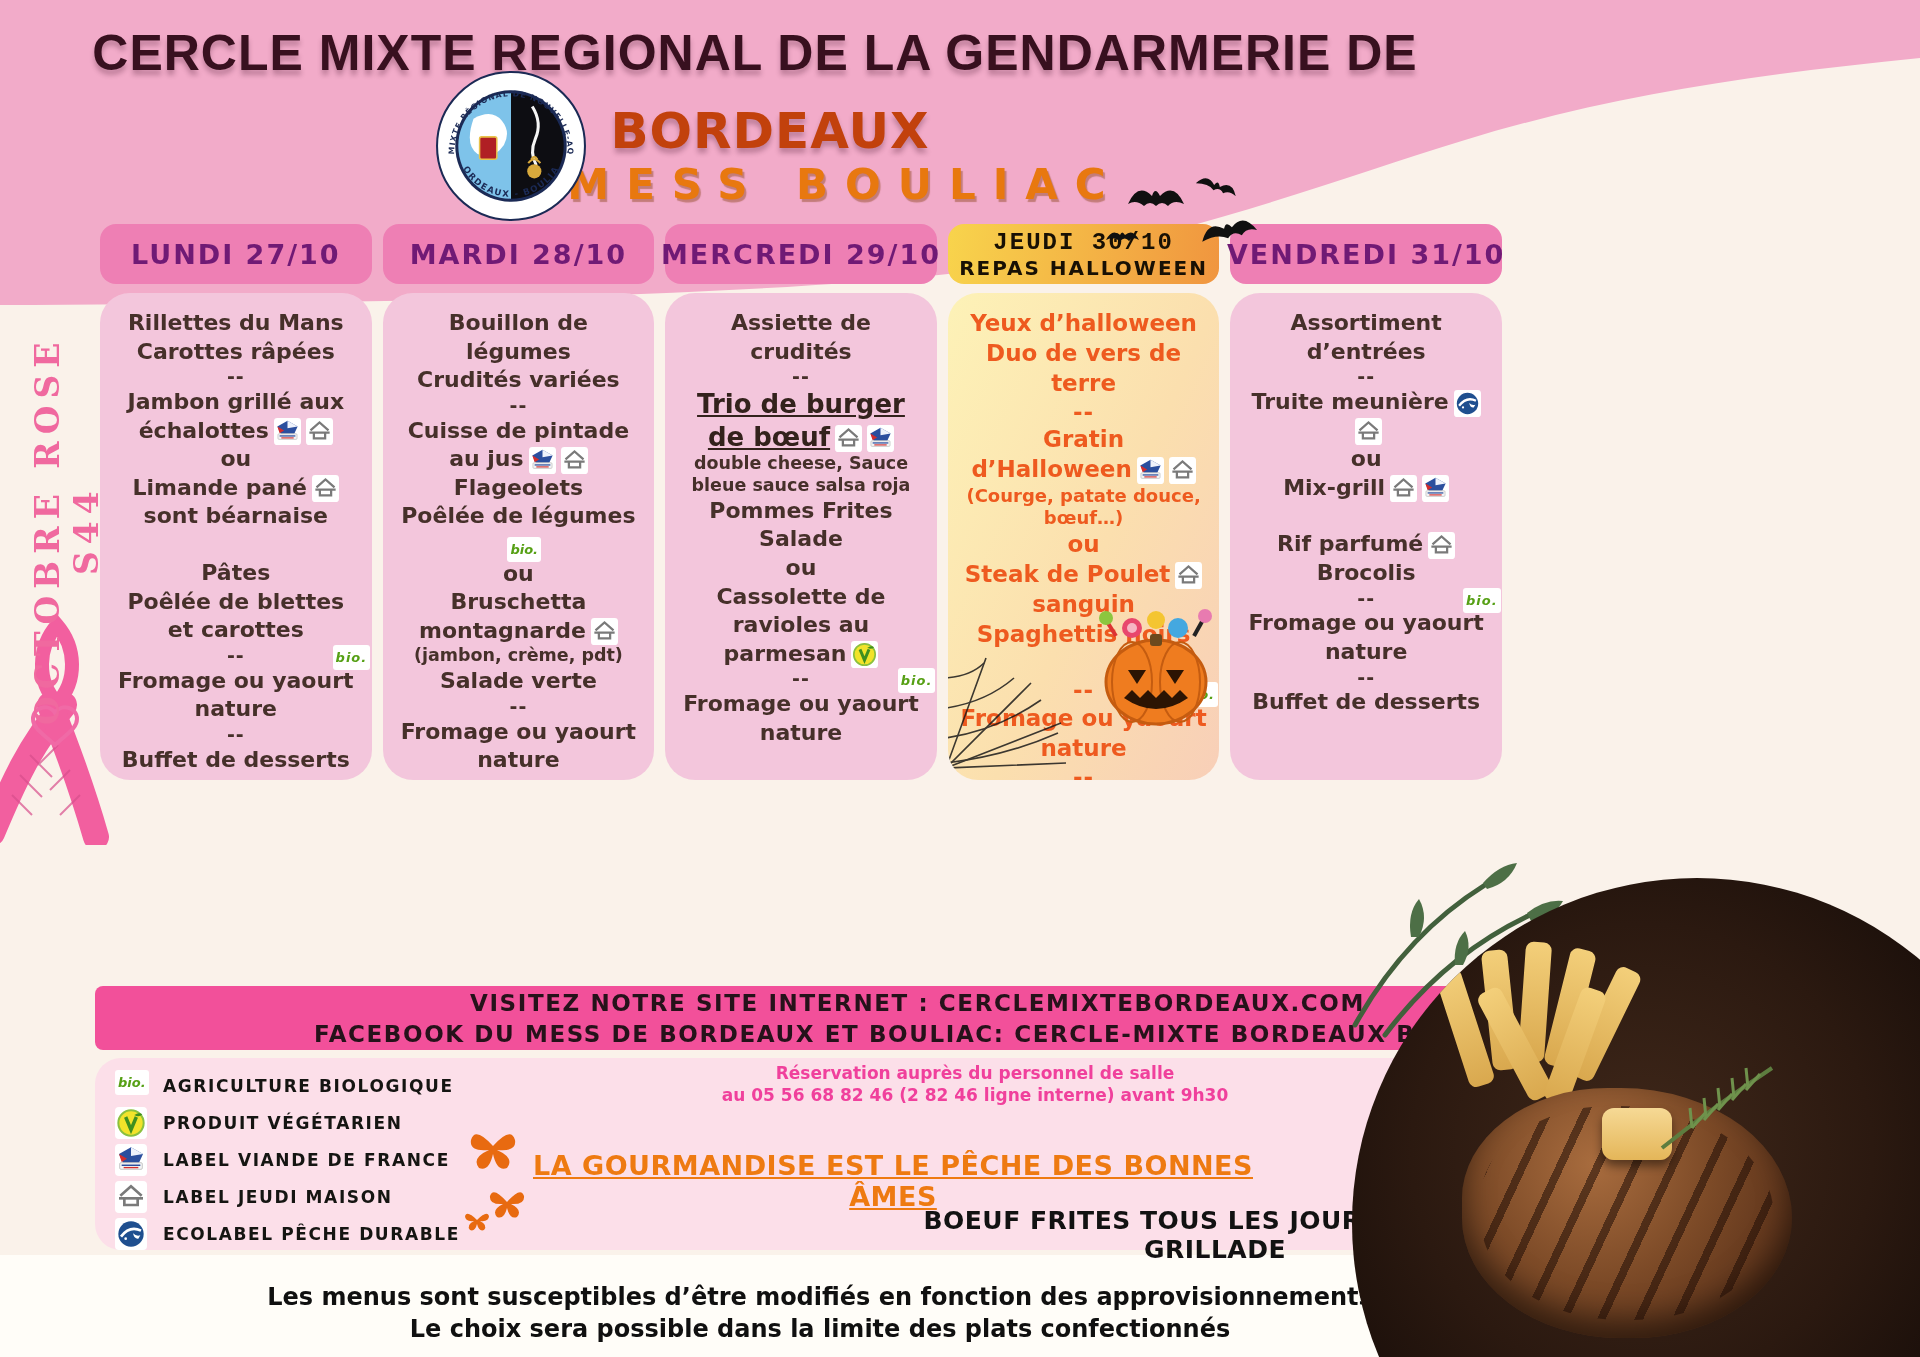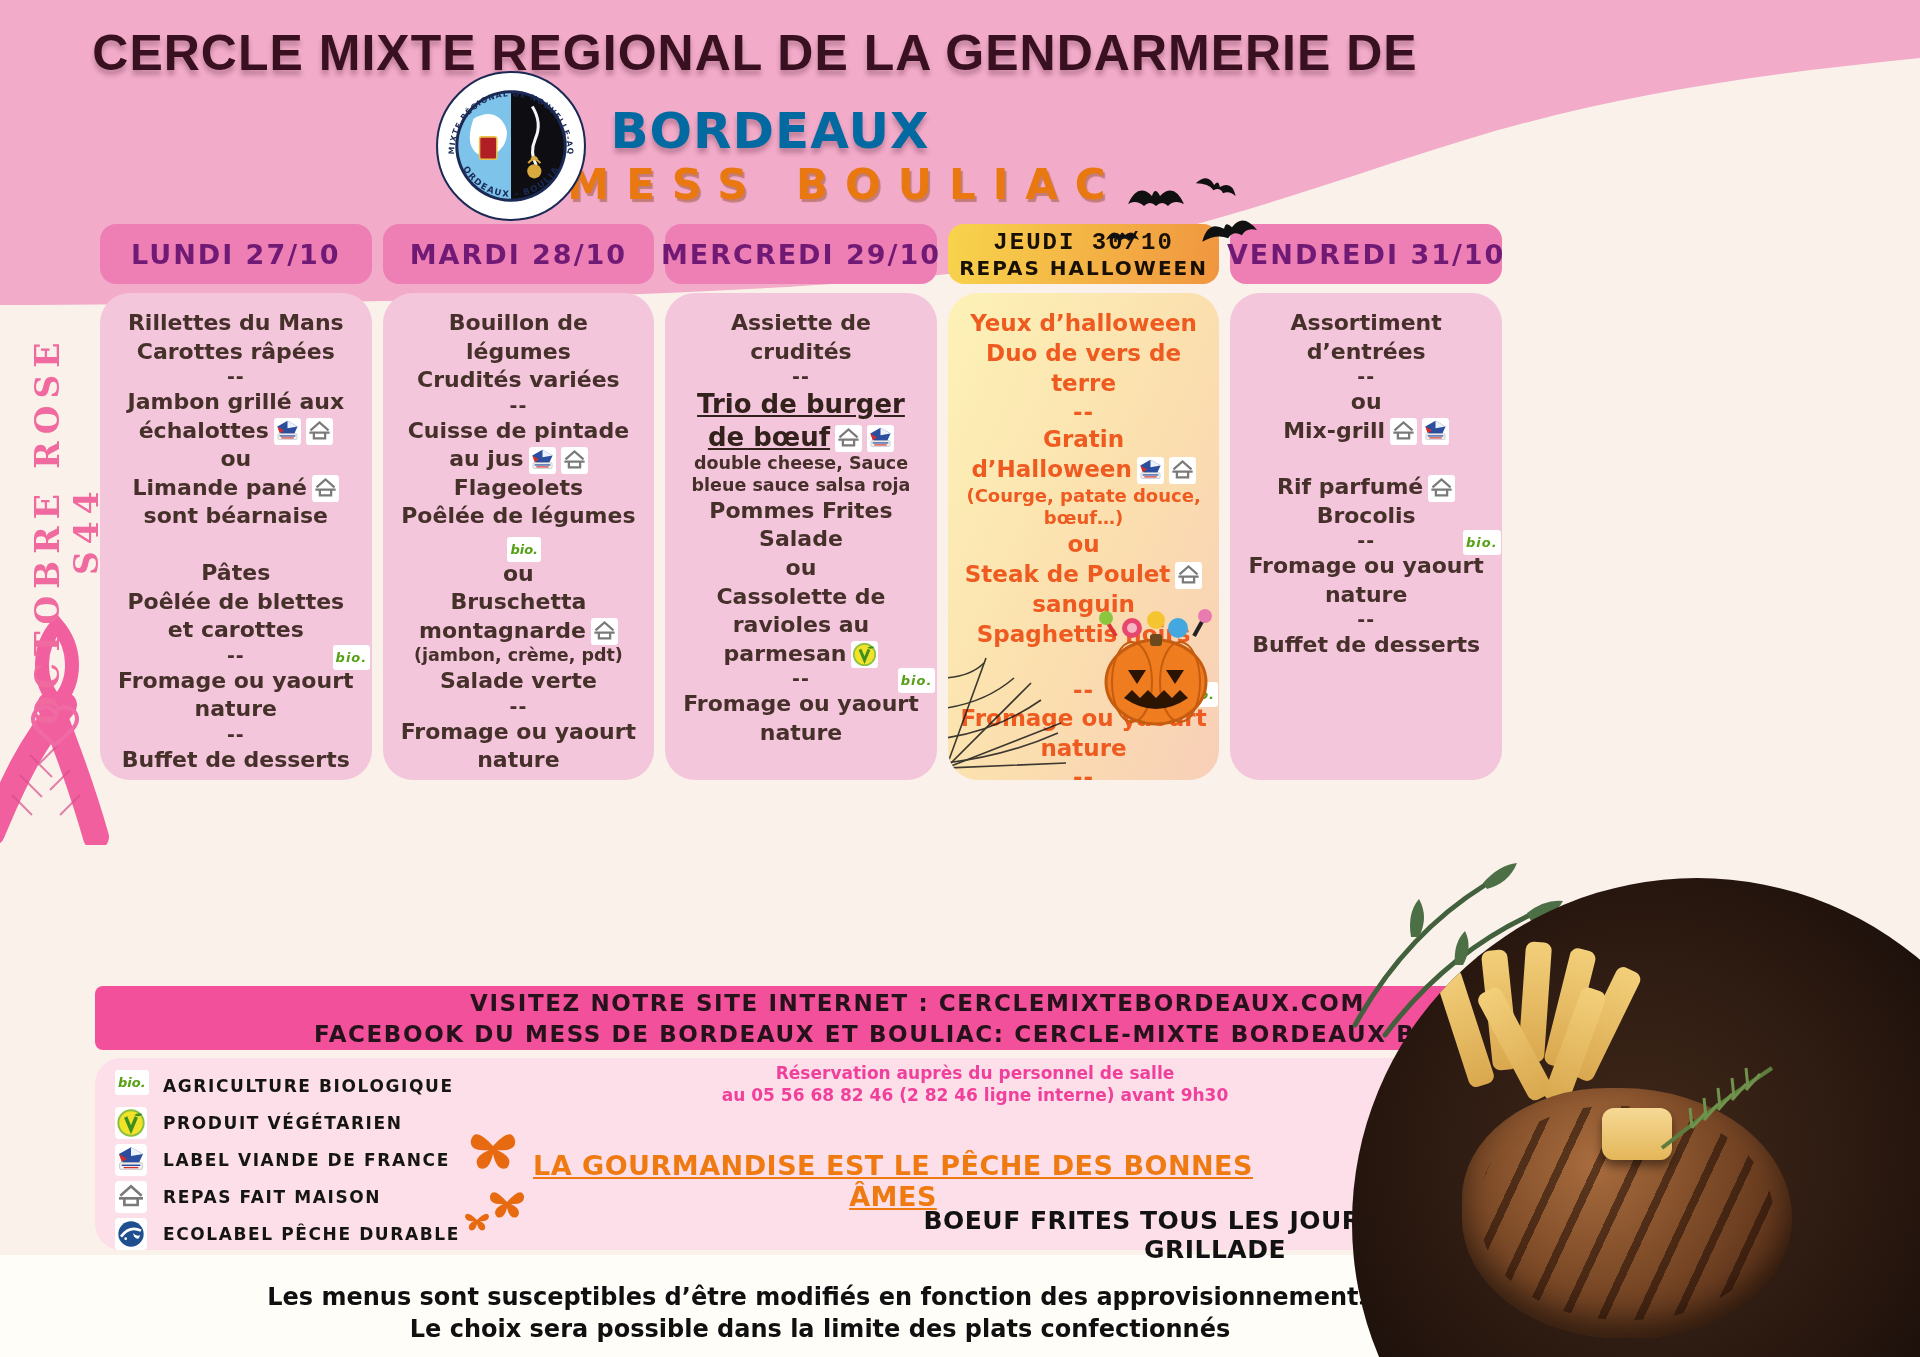--- a/index.html
+++ b/index.html
@@ -4,21 +4,21 @@
 <style>
   html,body{margin:0;padding:0;}
   #page{position:relative;width:1920px;height:1357px;background:#faf2ea;overflow:hidden;
         font-family:"DejaVu Sans","Liberation Sans",sans-serif;}
   
   #header-curve{position:absolute;left:0;top:0;z-index:1;}
   #title1{position:absolute;left:0;top:24px;width:1510px;text-align:center;font-size:50px;font-weight:bold;
           color:#38101f;letter-spacing:1px;z-index:2;font-family:"Liberation Sans",sans-serif;
           text-shadow:0 5px 5px rgba(60,15,35,.28);}
   #title2{position:absolute;left:0;top:102px;width:1540px;text-align:center;font-size:50px;font-weight:bold;
-          color:#0369a1;letter-spacing:1px;z-index:2;text-shadow:0 5px 5px rgba(60,15,35,.28);}
+          color:#c2410c;letter-spacing:1px;z-index:2;text-shadow:0 5px 5px rgba(60,15,35,.28);}
   #subtitle{position:absolute;left:0;top:160px;width:1690px;text-align:center;font-size:42px;font-weight:bold;
           color:#e8780f;letter-spacing:17px;z-index:3;text-shadow:2px 3px 1px rgba(125,55,5,.4);}
   #logo{position:absolute;left:435px;top:70px;width:152px;height:152px;z-index:4;}
   #bats{position:absolute;left:1100px;top:176px;z-index:3;}
   
   #vertical-label{position:absolute;left:28px;top:295px;height:470px;width:48px;z-index:2;
       writing-mode:vertical-rl;transform:rotate(180deg);text-align:center;
       font-size:33px;font-weight:bold;letter-spacing:7px;color:#f0699f;font-family:"DejaVu Serif","Liberation Serif",serif;}
   #ribbon{position:absolute;left:0px;top:585px;z-index:1;}
   
@@ -324,20 +324,32 @@
           </svg>
         </div>
       </div>
       <div class="menu-column">
         <div class="day-header">
           <div class="day-main">VENDREDI 31/10</div>
         </div>
         <div class="day-card">
           <div class="mi-row"><span>Assortiment d’entrées</span></div>
           <div class="mi-row sep"><span>--</span></div>
+          <div class="mi-row"><span>Truite meunière</span><span class="ic"><svg viewBox="0 0 24 24">
+                <rect width="24" height="24" rx="3" fill="#fff"></rect>
+                <circle cx="12" cy="12" r="9.5" fill="#1f4f8f"></circle>
+                <path d="M4.5 14 Q11 5.5 19.5 9.5" stroke="#fff" stroke-width="2" fill="none"></path>
+                <path d="M13.5 11.5 q2.5 2.5 5.5 1.5 l-1.5 2.5 q-3 .5 -4 -4 z" fill="#fff"></path>
+                <circle cx="8" cy="15.5" r="1" fill="#fff"></circle>
+              </svg></span><span class="ic"><svg viewBox="0 0 24 24">
+                <rect width="24" height="24" rx="3" fill="#fff"></rect>
+                <path d="M4 11 L12 4 L20 11" stroke="#7a7a7a" stroke-width="2" fill="none"></path>
+                <line x1="3" y1="13" x2="21" y2="13" stroke="#7a7a7a" stroke-width="2"></line>
+                <path d="M7 13 v5 h10 v-5" stroke="#7a7a7a" stroke-width="2" fill="none"></path>
+              </svg></span></div>
           <div class="mi-row"><span>ou</span></div>
           <div class="mi-row"><span>Mix-grill</span><span class="ic"><svg viewBox="0 0 24 24">
                 <rect width="24" height="24" rx="3" fill="#fff"></rect>
                 <path d="M4 11 L12 4 L20 11" stroke="#7a7a7a" stroke-width="2" fill="none"></path>
                 <line x1="3" y1="13" x2="21" y2="13" stroke="#7a7a7a" stroke-width="2"></line>
                 <path d="M7 13 v5 h10 v-5" stroke="#7a7a7a" stroke-width="2" fill="none"></path>
               </svg></span><span class="ic"><svg viewBox="0 0 24 24">
                 <rect width="24" height="24" rx="3" fill="#fff"></rect>
                 <path d="M12 2.5 L21 7.5 L18 14 L6 14 L3 7.5 Z" fill="#2b4f9e"></path>
                 <path d="M3 7.5 L9 11 L5 13.5 Z" fill="#d22d2d"></path>
@@ -402,21 +414,21 @@
         </div>
         <div class="legend-row">
           <span class="ic big">
             <svg viewBox="0 0 24 24">
               <rect width="24" height="24" rx="3" fill="#fff"></rect>
               <path d="M4 11 L12 4 L20 11" stroke="#7a7a7a" stroke-width="2" fill="none"></path>
               <line x1="3" y1="13" x2="21" y2="13" stroke="#7a7a7a" stroke-width="2"></line>
               <path d="M7 13 v5 h10 v-5" stroke="#7a7a7a" stroke-width="2" fill="none"></path>
             </svg>
           </span>
-          <span class="legend-label">REPAS FAIT MAISON</span>
+          <span class="legend-label">LABEL JEUDI MAISON</span>
         </div>
         <div class="legend-row">
           <span class="ic big">
             <svg viewBox="0 0 24 24">
               <rect width="24" height="24" rx="3" fill="#fff"></rect>
               <circle cx="12" cy="12" r="9.5" fill="#1f4f8f"></circle>
               <path d="M4.5 14 Q11 5.5 19.5 9.5" stroke="#fff" stroke-width="2" fill="none"></path>
               <path d="M13.5 11.5 q2.5 2.5 5.5 1.5 l-1.5 2.5 q-3 .5 -4 -4 z" fill="#fff"></path>
               <circle cx="8" cy="15.5" r="1" fill="#fff"></circle>
             </svg>

